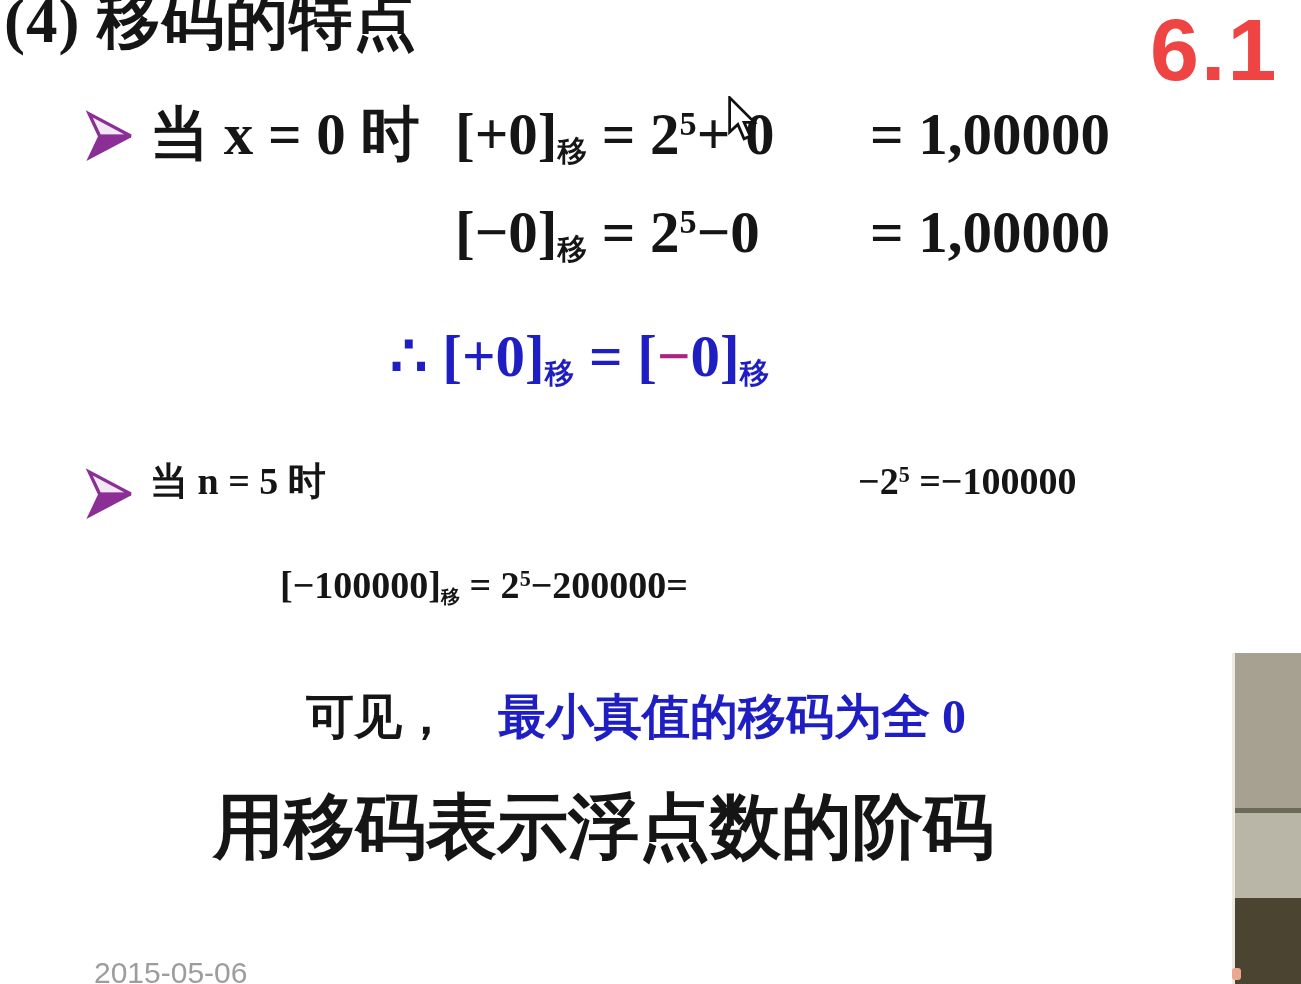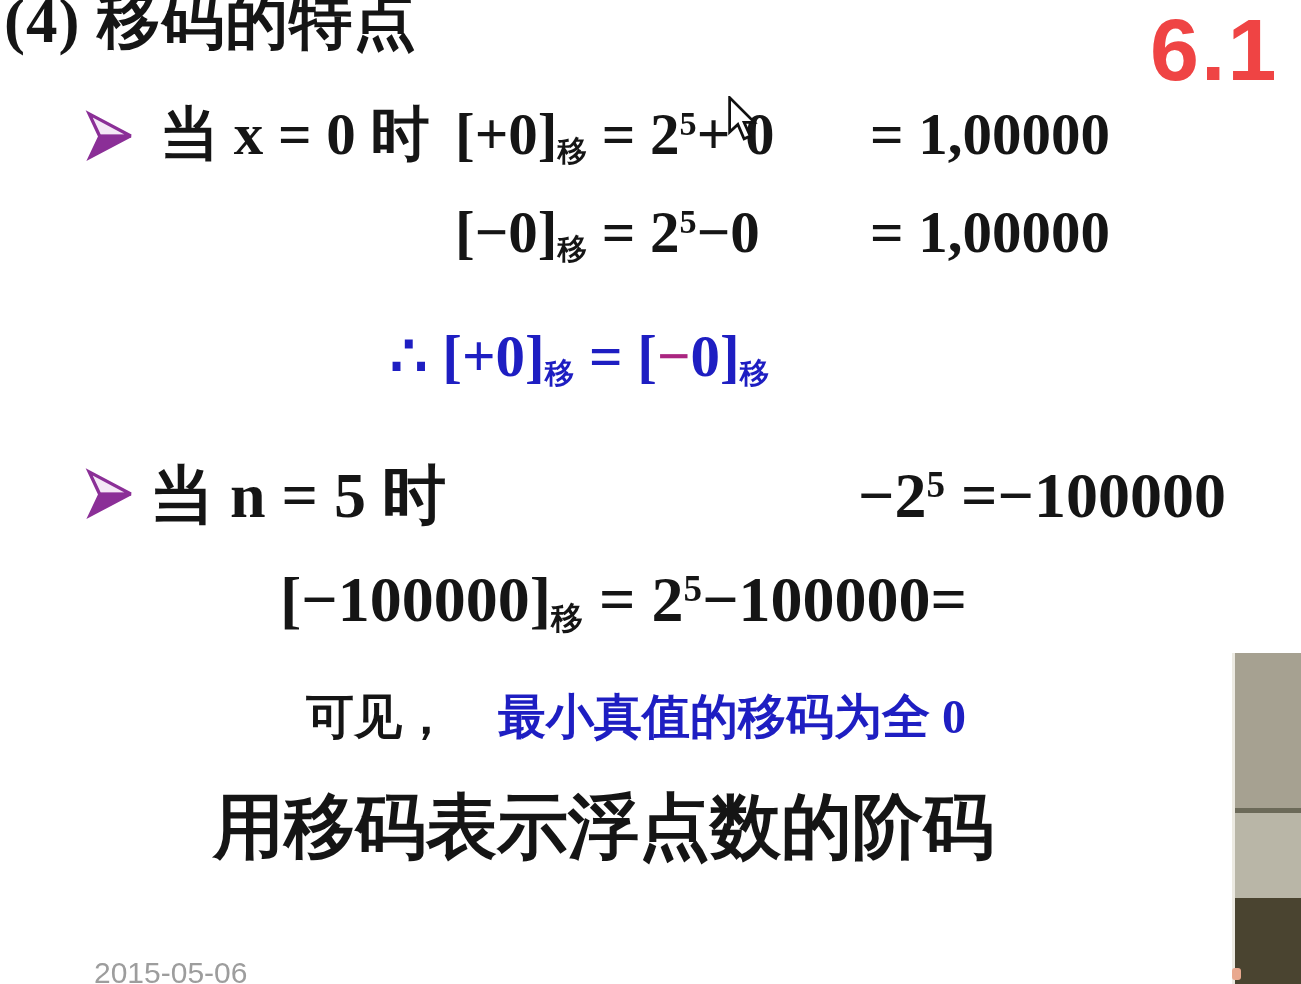--- a/index.html
+++ b/index.html
@@ -11,21 +11,21 @@
     position:absolute;white-space:nowrap;font-weight:bold;color:#151515;
     line-height:1.05;
   }
   .title{left:4px;top:-12px;font-size:63px;letter-spacing:1px;}
   .corner{
     position:absolute;left:1150px;top:6px;font-size:88px;font-weight:bold;
     color:#ef4444;font-family:"Liberation Sans","DejaVu Sans",sans-serif;
     letter-spacing:2px;line-height:1;
   }
   .fsA{font-size:59px;}
-  .fsB{font-size:64px;}
+  .fsB{font-size:38px;}
   .fsC{font-size:48px;}
   .fsD{font-size:71px;}
   .blue{color:#1e1ec2;}
   .magenta{color:#aa2580;}
   sup.s{font-size:0.58em;vertical-align:0.55em;font-weight:bold;}
   sub.m{font-size:0.5em;vertical-align:-0.25em;font-weight:bold;}
   .bullet{position:absolute;width:52px;height:52px;}
   .date{
     position:absolute;left:94px;top:956px;font-size:30px;font-weight:normal;
     color:#9d9d9d;font-family:"Liberation Sans","DejaVu Sans",sans-serif;
@@ -48,21 +48,21 @@
 
   <div class="line title">(4) 移码的特点</div>
 
   <div class="corner">6.1</div>
 
   <svg class="bullet" style="left:84px;top:110px;" viewBox="0 0 40 40">
     <polygon points="4,3 36,20 12,20" fill="#f4e8f6" stroke="#8b2f97" stroke-width="2.5"></polygon>
     <polygon points="12,20 36,20 4,37" fill="#8b2f97" stroke="#8b2f97" stroke-width="2"></polygon>
   </svg>
 
-  <div class="line fsA" style="left:160px;top:104px;">当 x = 0 时</div>
+  <div class="line fsA" style="left:150px;top:104px;">当 x = 0 时</div>
 
   <div class="line fsA" style="left:455px;top:104px;">
     <span>[+0]</span><sub class="m">移</sub><span> = 2</span><sup class="s">5</sup><span>+ 0</span>
   </div>
   <div class="line fsA" style="left:870px;top:104px;">= 1,00000</div>
 
   <svg class="cursor" viewBox="0 0 32 36">
     <path d="M7,1 L7,26 L13,20.5 L17.5,31 L22,29 L17.5,19 L25,19 Z" fill="#ffffff" stroke="#111111" stroke-width="2"></path>
   </svg>
 
@@ -79,21 +79,21 @@
     <polygon points="4,3 36,20 12,20" fill="#f4e8f6" stroke="#8b2f97" stroke-width="2.5"></polygon>
     <polygon points="12,20 36,20 4,37" fill="#8b2f97" stroke="#8b2f97" stroke-width="2"></polygon>
   </svg>
 
   <div class="line fsB" style="left:150px;top:462px;">当 n = 5 时</div>
   <div class="line fsB" style="left:858px;top:462px;">
     <span>−2</span><sup class="s">5</sup><span> =−100000</span>
   </div>
 
   <div class="line fsB" style="left:280px;top:566px;">
-    <span>[−100000]</span><sub class="m">移</sub><span> = 2</span><sup class="s">5</sup><span>−100000=</span>
+    <span>[−100000]</span><sub class="m">移</sub><span> = 2</span><sup class="s">5</sup><span>−200000=</span>
   </div>
 
   <div class="line fsC" style="left:306px;top:692px;">可见，</div>
   <div class="line fsC blue" style="left:498px;top:692px;">最小真值的移码为全 0</div>
 
   <div class="line fsD" style="left:213px;top:790px;">用移码表示浮点数的阶码</div>
 
   <div class="date">2015-05-06</div>
 
   <div class="videostrip">

